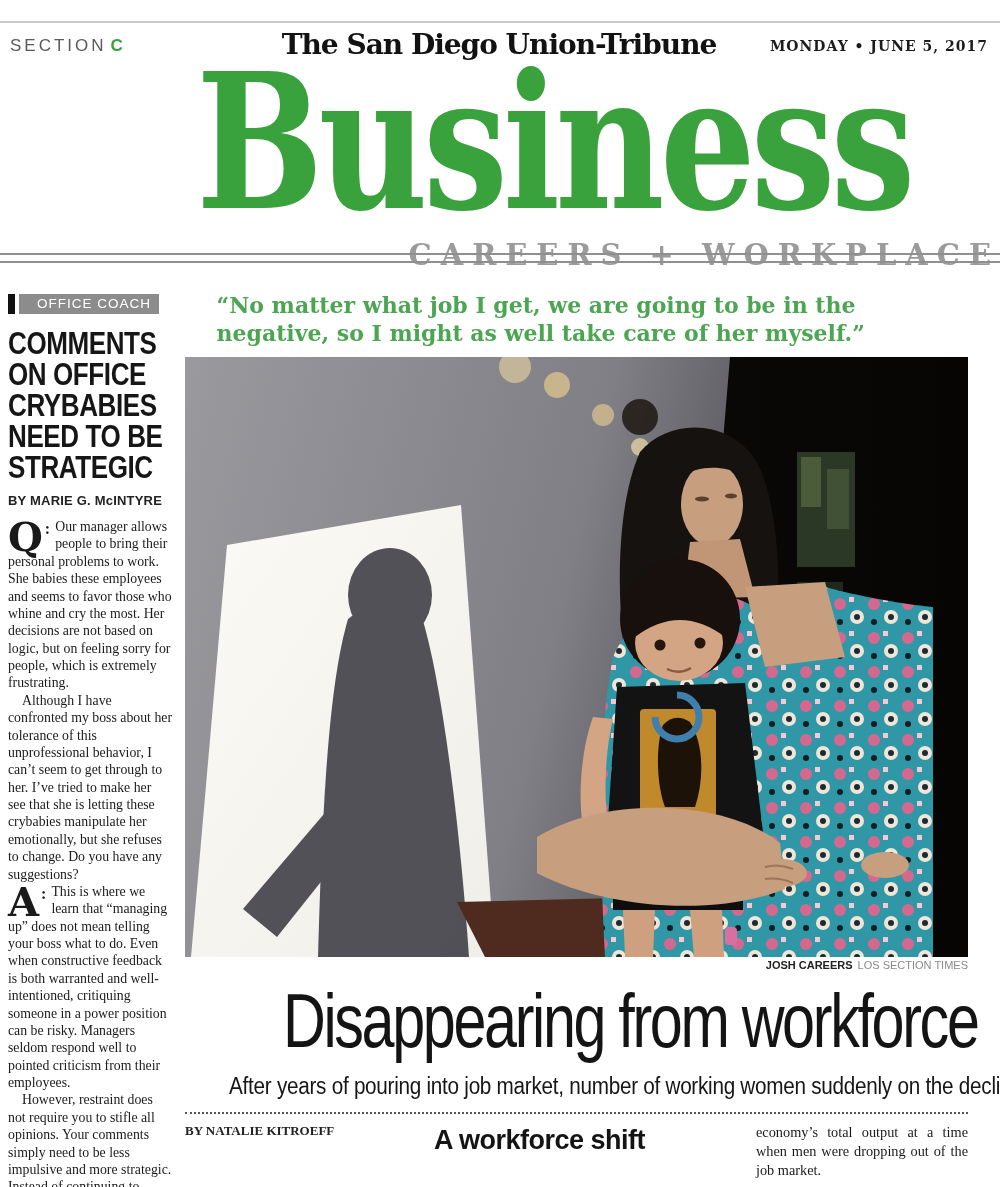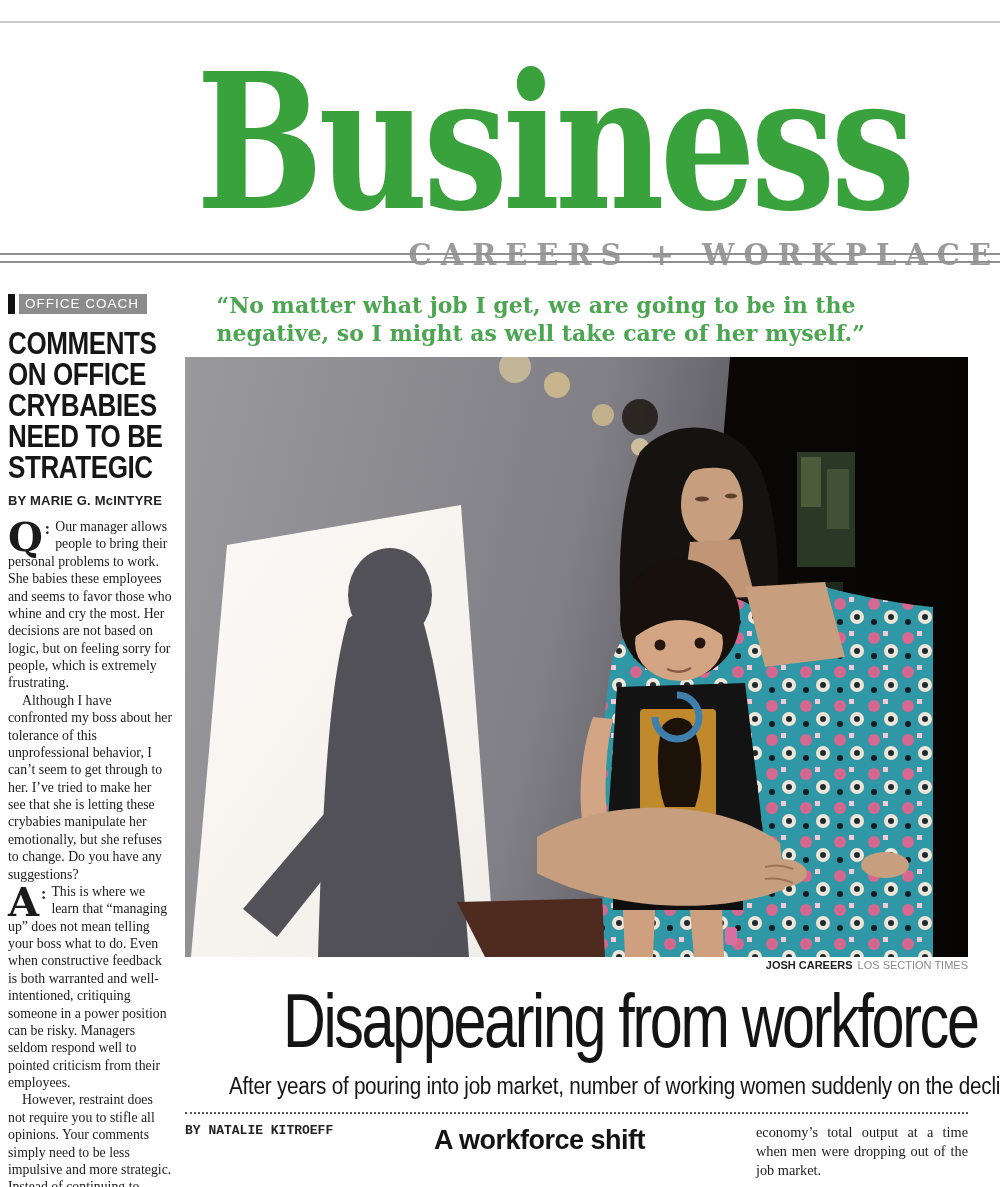--- a/index.html
+++ b/index.html
@@ -33,21 +33,21 @@
                  transform:scaleX(0.8);transform-origin:center;}
   .masthead .sub{margin-top:2px;font-family:"DejaVu Serif",serif;font-weight:700;
                  font-size:29px;letter-spacing:9px;color:var(--sub-gray);padding-left:16px;}
   .double-rule{position:absolute;left:0;width:100%;height:2px;background:#8f8f8f;}
 
   
   .lcol{position:absolute;left:8px;top:294px;width:164px;}
   .kicker{display:flex;align-items:stretch;height:20px;margin-bottom:14px;}
   .kicker .bar{width:7px;background:#111;margin-right:4px;}
   .kicker .box{background:var(--kicker-bg);color:#fff;font-family:"Liberation Sans",sans-serif;
-               font-size:13.5px;letter-spacing:1px;padding:2px 8px 0 6px;}
+               font-size:13.5px;letter-spacing:1px;padding:2px 8px 0 18px;}
   .lhead{font-family:"Liberation Sans",sans-serif;font-weight:700;font-size:31px;
          line-height:1.0;color:#161616;white-space:pre-line;width:196px;
          transform:scaleX(0.84);transform-origin:left top;letter-spacing:-0.5px;}
   .lbyline{margin-top:10px;margin-bottom:10px;font-family:"Liberation Sans",sans-serif;
            font-weight:700;font-size:13px;letter-spacing:0.2px;color:#222;}
   .lcol p{font-size:13.8px;line-height:1.26;color:var(--ink);}
   .lcol p.indent{text-indent:14px;}
   .lead-letter{float:left;font-family:"DejaVu Serif",serif;font-weight:700;
                font-size:40px;line-height:0.78;margin:3px 2px 0 0;}
   .lead-colon{float:left;font-weight:700;font-size:16px;line-height:1.1;margin:2px 5px 0 0;}
@@ -70,32 +70,39 @@
   .deck-wrap{text-align:center;margin-top:14px;}
   .deck{display:inline-block;font-family:"Liberation Sans",sans-serif;font-size:23px;
         color:#161616;letter-spacing:-0.3px;transform:scaleX(0.9);
         transform-origin:center;white-space:nowrap;}
   .dotted{border-top:2px dotted #555;margin-top:12px;}
 
   .cols{display:flex;margin-top:9px;}
   .colA{width:237px;margin-right:12px;}
   .colB{width:312px;margin-right:10px;}
   .colC{width:212px;}
-  .sbyline{font-family:Liberation Mono, monospace;font-weight:700;font-size:13px;
+  .sbyline{font-family:Liberation Serif, serif;font-weight:700;font-size:13px;
            color:#222;margin-bottom:12px;}
   .wfs-title{font-family:"Liberation Sans",sans-serif;font-weight:700;font-size:27px;
              color:#141414;margin-top:2px;letter-spacing:-0.5px;}
   .colC p{font-size:14.3px;line-height:1.32;text-align:justify;}
 </style>
 </head>
 <body>
 
 <div class="page">
   <div class="top-rule"></div>
 
+  <div class="hdr">
+    <div class="section-tag">
+      <span>SECTION</span><b>C</b>
+    </div>
+    <div class="nameplate">The San Diego Union-Tribune</div>
+    <div class="issue-date">MONDAY • JUNE 5, 2017</div>
+  </div>
 
   <div class="masthead">
     <div class="biz">Business</div>
     <div class="sub">CAREERS + WORKPLACE</div>
   </div>
   <div class="double-rule" style="top:253px"></div>
   <div class="double-rule" style="top:261px"></div>
 
   <div class="lcol">
     <div class="kicker">

